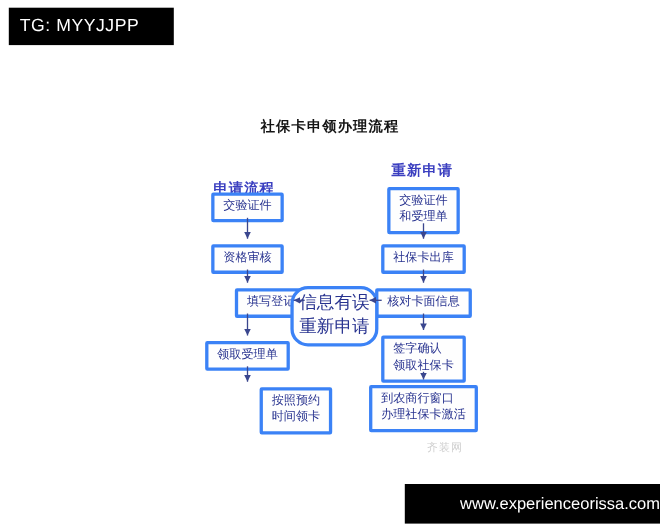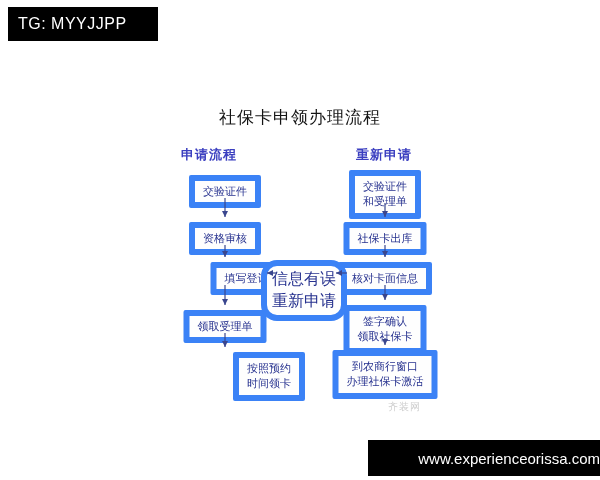--- a/index.html
+++ b/index.html
@@ -3,30 +3,30 @@
 <meta charset="utf-8">
 <style>
   html,body{margin:0;padding:0;background:#fff;font-family:"Liberation Sans",sans-serif;}
   .screen{position:relative;width:600px;height:480px;background:#ffffff;overflow:hidden;}
 
   .banner{position:absolute;background:#000;color:#fff;display:flex;align-items:center;}
   .banner-top{left:8px;top:7px;width:140px;height:34px;padding-left:10px;font-size:16px;letter-spacing:.5px;}
   .banner-bottom{right:0;bottom:4px;width:232px;height:36px;justify-content:flex-end;font-size:15px;}
 
   .diagram-title{position:absolute;left:0;right:0;top:106px;text-align:center;
-    font-size:17px;font-weight:normal;color:#141414;letter-spacing:1px;}
+    font-size:13px;font-weight:bold;color:#141414;letter-spacing:1px;}
 
   .col-header{position:absolute;transform:translateX(-50%);font-size:13px;font-weight:bold;
     color:#3b3fc0;letter-spacing:1px;top:146px;}
-  .col-header.left{left:209px;}
+  .col-header.left{left:222px;margin-top:16px;}
   .col-header.right{left:384px;}
 
-  .flow-box{position:absolute;transform:translateX(-50%);border:6px solid #3b82f6;
+  .flow-box{position:absolute;transform:translateX(-50%);border:3px solid #3b82f6;
     background:#fefefe;color:#27328f;font-size:11px;line-height:1.4;padding:3px 8px;
-    text-align:center;white-space:pre-line;border-radius:2px;}
+    white-space:pre-line;border-radius:2px;font-family:Liberation Mono, monospace;}
   .flow-box.small{font-size:16px;padding:2px 5px;border-radius:16px;}
 
   .arrows{position:absolute;left:0;top:0;width:600px;height:480px;pointer-events:none;}
 
   .watermark{position:absolute;left:388px;top:400px;color:#c3c3c3;font-size:10px;
     letter-spacing:1px;opacity:.8;}
 </style>
 </head>
 <body>
 

